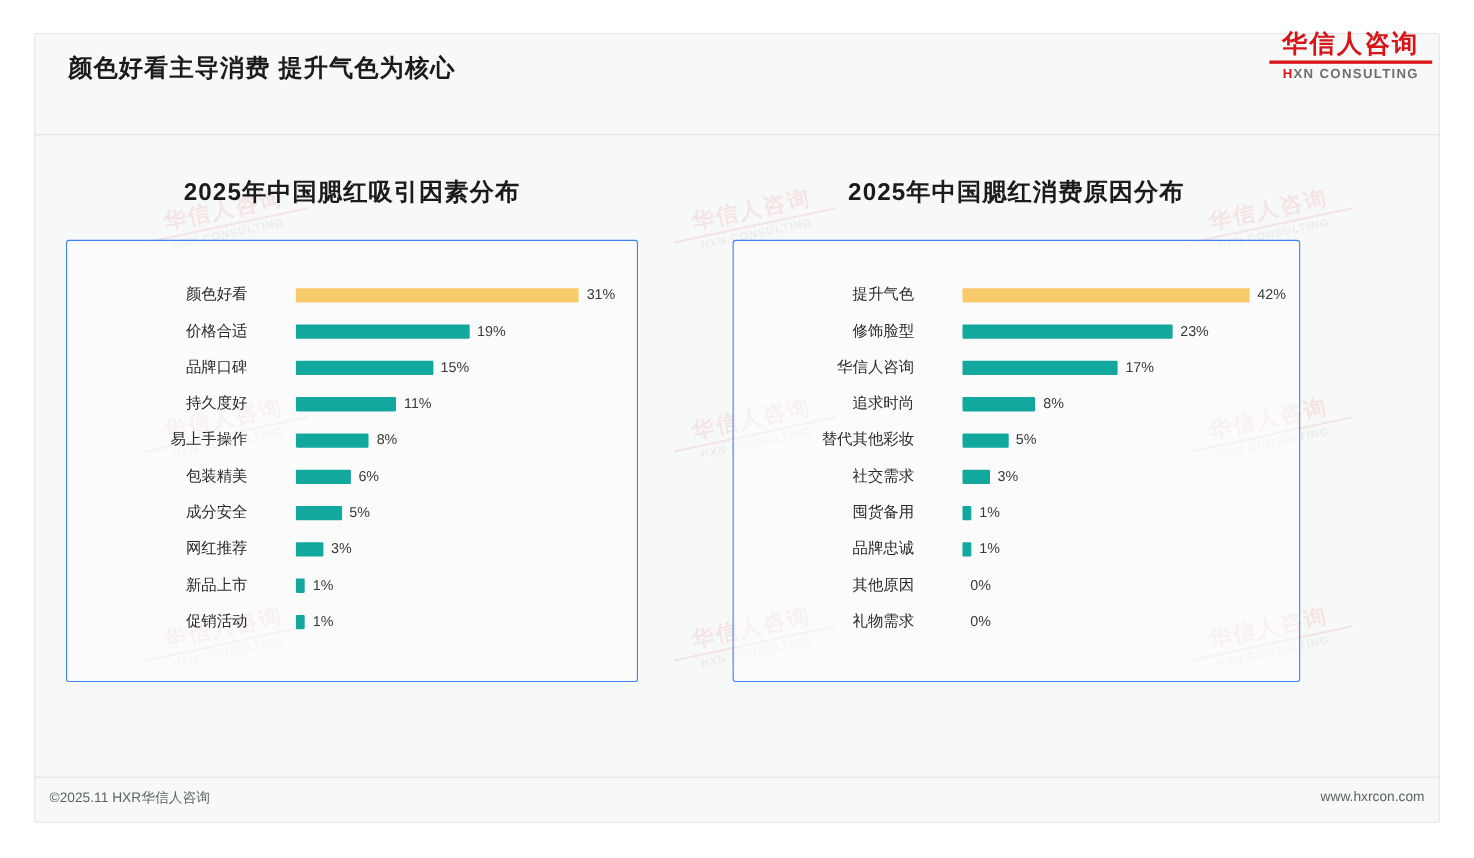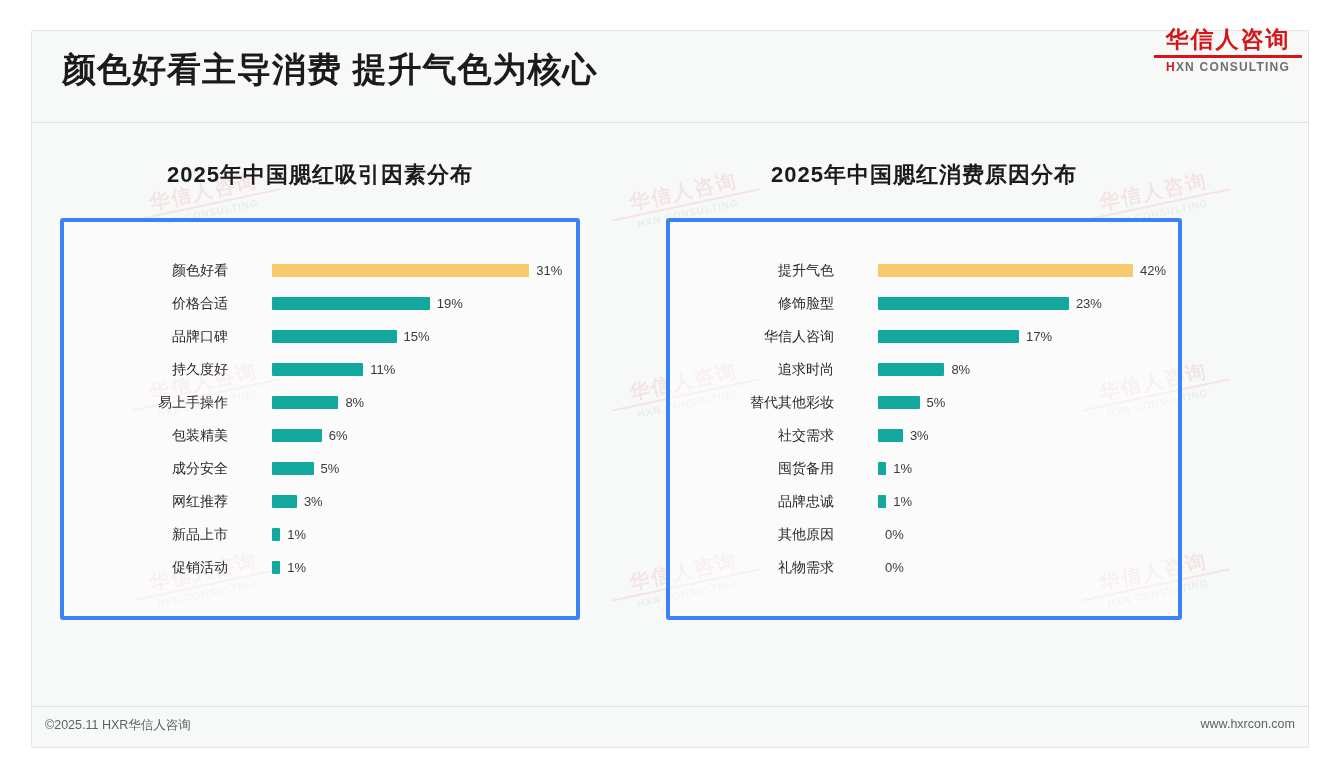--- a/index.html
+++ b/index.html
@@ -19,21 +19,21 @@
     left: 31px; top: 30px;
     width: 1278px; height: 718px;
     background: #f7f8f8;
     border: 1px solid #e4e6e6;
     border-radius: 2px;
   }
   
   .hdr-title {
     position: absolute;
     left: 62px; top: 47px;
-    font-size: 34px;
+    font-size: 22px;
     font-weight: bold;
     color: #1b1b1b;
     letter-spacing: 1px;
     white-space: nowrap;
   }
   .logo {
     position: absolute;
     right: 38px; top: 26px;
     width: 148px;
     text-align: center;
@@ -76,21 +76,21 @@
     font-weight: bold;
     color: #1b1b1b;
     letter-spacing: 1px;
     white-space: nowrap;
   }
   .chart-card {
     position: relative;
     margin-top: 28px;
     height: 402px;
     background: rgba(255,255,255,0.45);
-    border: 4px solid #3b82f6;
+    border: 1px solid #3b82f6;
     border-radius: 3px;
   }
   .rows {
     position: absolute;
     left: 0; right: 12px;
     top: 32px;
   }
   .row {
     display: flex;
     align-items: center;
@@ -100,21 +100,21 @@
     width: 176px;
     padding-right: 12px;
     text-align: right;
     font-size: 14px;
     color: #2a2a2a;
     white-space: nowrap;
   }
   .row .barwrap {
     flex: 1;
     display: flex;
-    align-items: center;
+    align-items: flex-end;
     min-width: 0;
     padding-left: 32px;
   }
   .row .bar {
     height: 13px;
     background: #12a89d;
     border-radius: 1px;
   }
   .row.highlight .bar { background: #f7ca6b; }
   .row .val {

